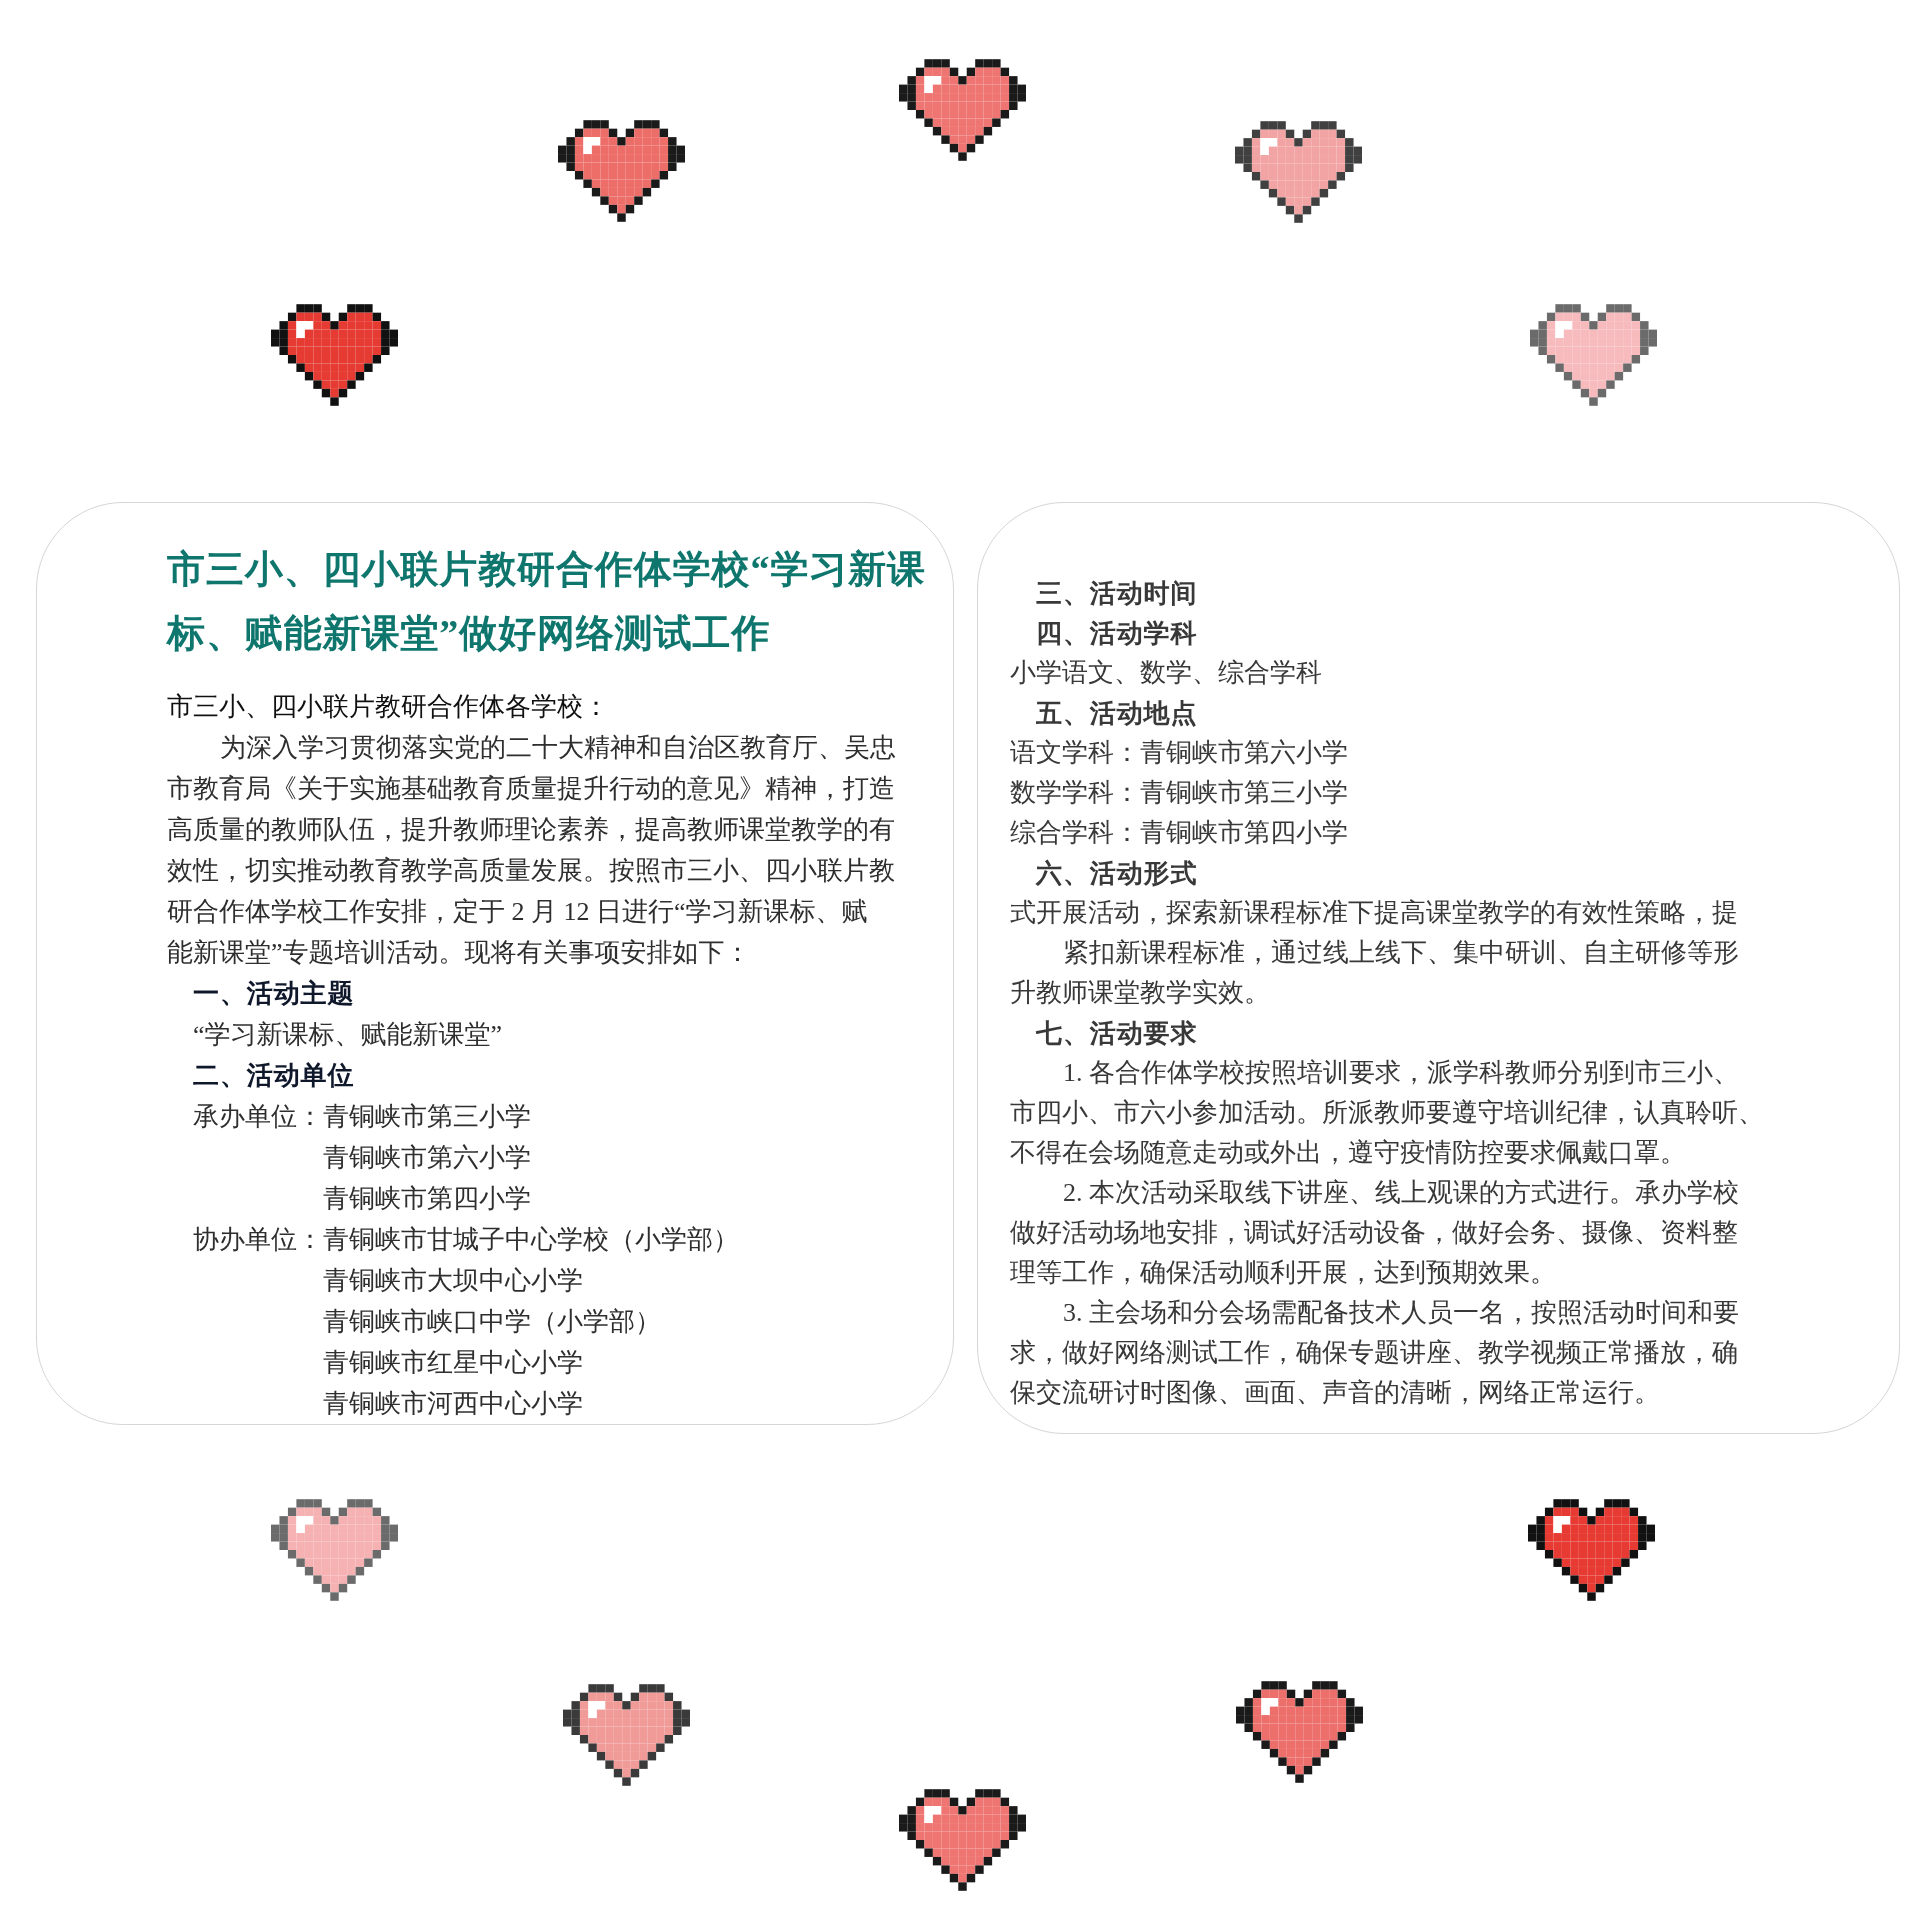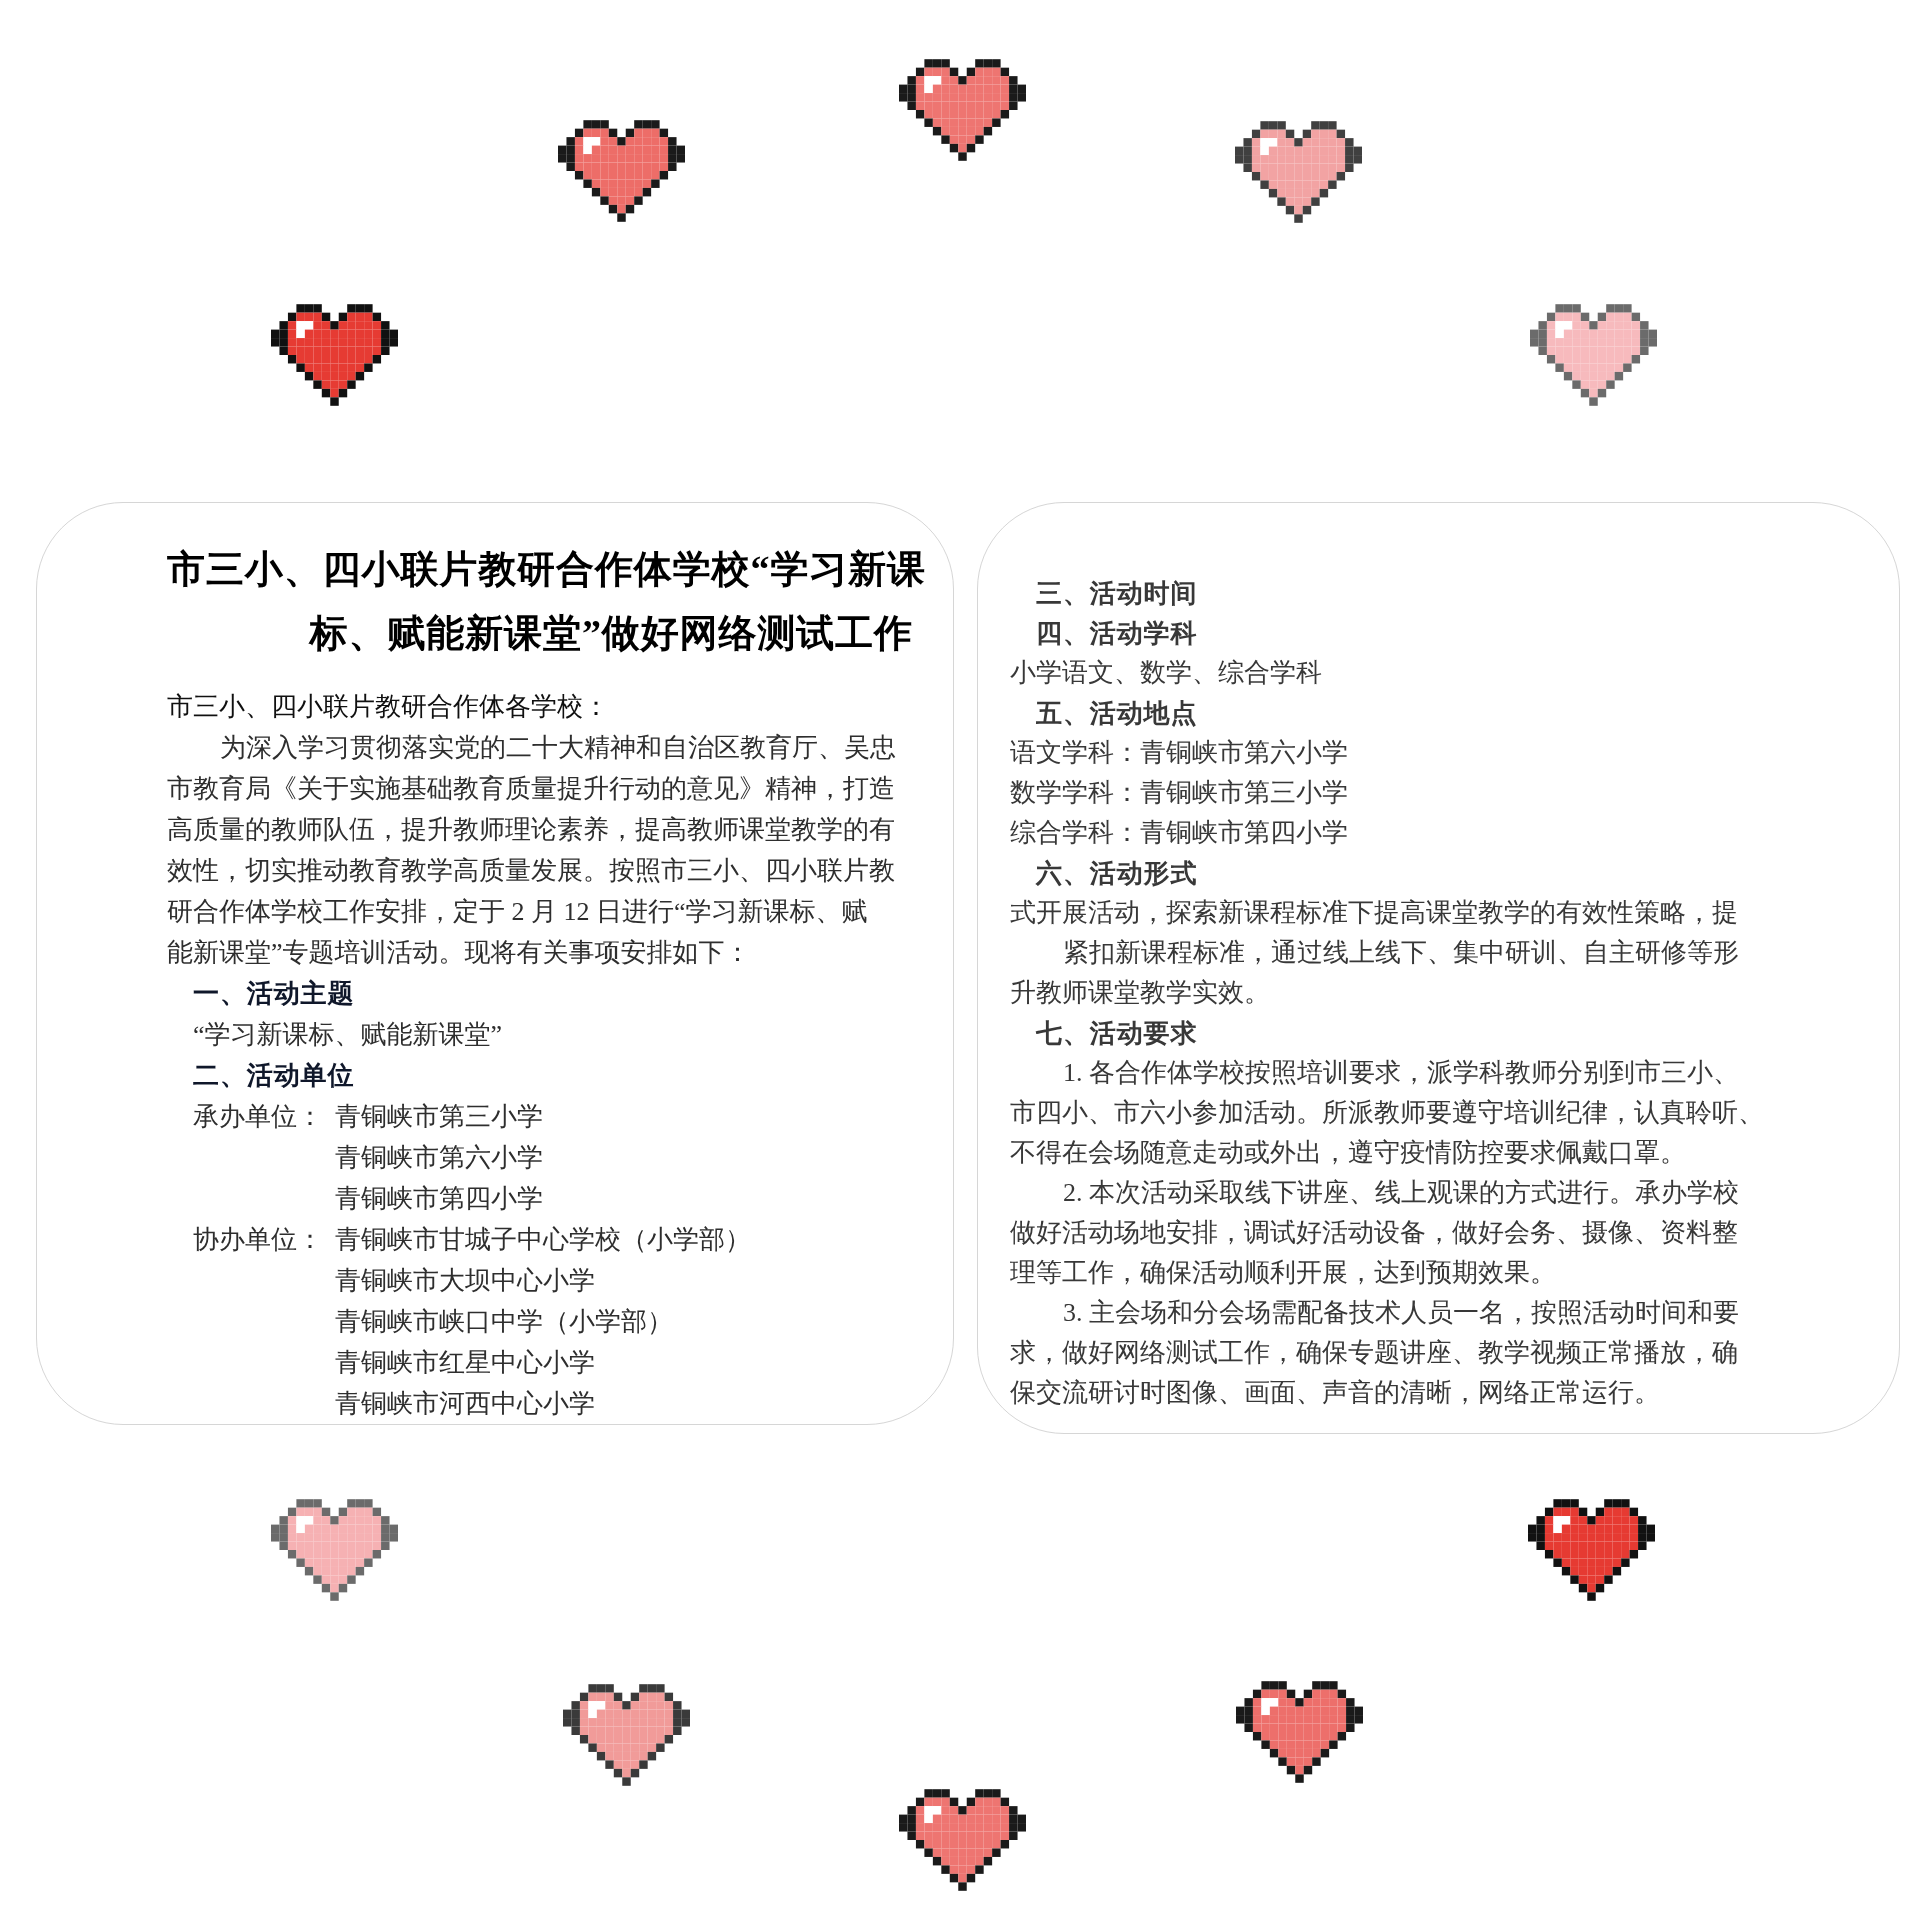--- a/index.html
+++ b/index.html
@@ -8,33 +8,33 @@
 
   .hearts-layer{position:absolute;left:0;top:0;width:100%;height:100%;pointer-events:none;}
   .hearts-layer svg{position:absolute;}
 
   .card{position:absolute;background:#ffffff;border:1.4px solid #d6d6d6;
         border-radius:87px;box-sizing:border-box;}
   .card-left{left:36px;top:502px;width:918px;height:923px;padding:34px 40px 0 130px;}
   .card-right{left:977px;top:502px;width:923px;height:932px;padding:70px 104px 0 32px;}
 
   .doc-title{margin:0 0 21px 0;font-size:38px;line-height:64px;font-weight:700;
-             color:#000000;text-align:right;letter-spacing:0.9px;}
+             color:#0f766e;text-align:left;letter-spacing:0.9px;}
   .doc-title .tl{display:block;white-space:nowrap;}
 
   .line{font-size:26px;line-height:41px;white-space:nowrap;}
   .card-right .line{line-height:40px;color:#383838;}
 
   .salutation{margin:15px 0 0 0;font-weight:400;color:#101010;}
   .heading{font-weight:700;color:#0f172a;padding-left:26px;
            font-family:"Liberation Sans","DejaVu Sans",sans-serif;letter-spacing:0.9px;}
   .indent-2{text-indent:53px;}
   .indent-1{padding-left:26px;}
 
-  .unit-row{display:flex;padding-left:26px;gap:12px;}
+  .unit-row{display:flex;padding-left:26px;}
   .unit-label{flex:0 0 auto;}
   .unit-schools{flex:0 0 auto;}
 </style>
 </head>
 <body>
 
 <div class="hearts-layer">
     <svg width="127" height="102" style="left: 558px; top: 120px;" viewBox="0 0 135 108">
       <rect x="27" y="0" width="9" height="9" fill="#1a1a1a"></rect>
       <rect x="36" y="0" width="9" height="9" fill="#1a1a1a"></rect>

